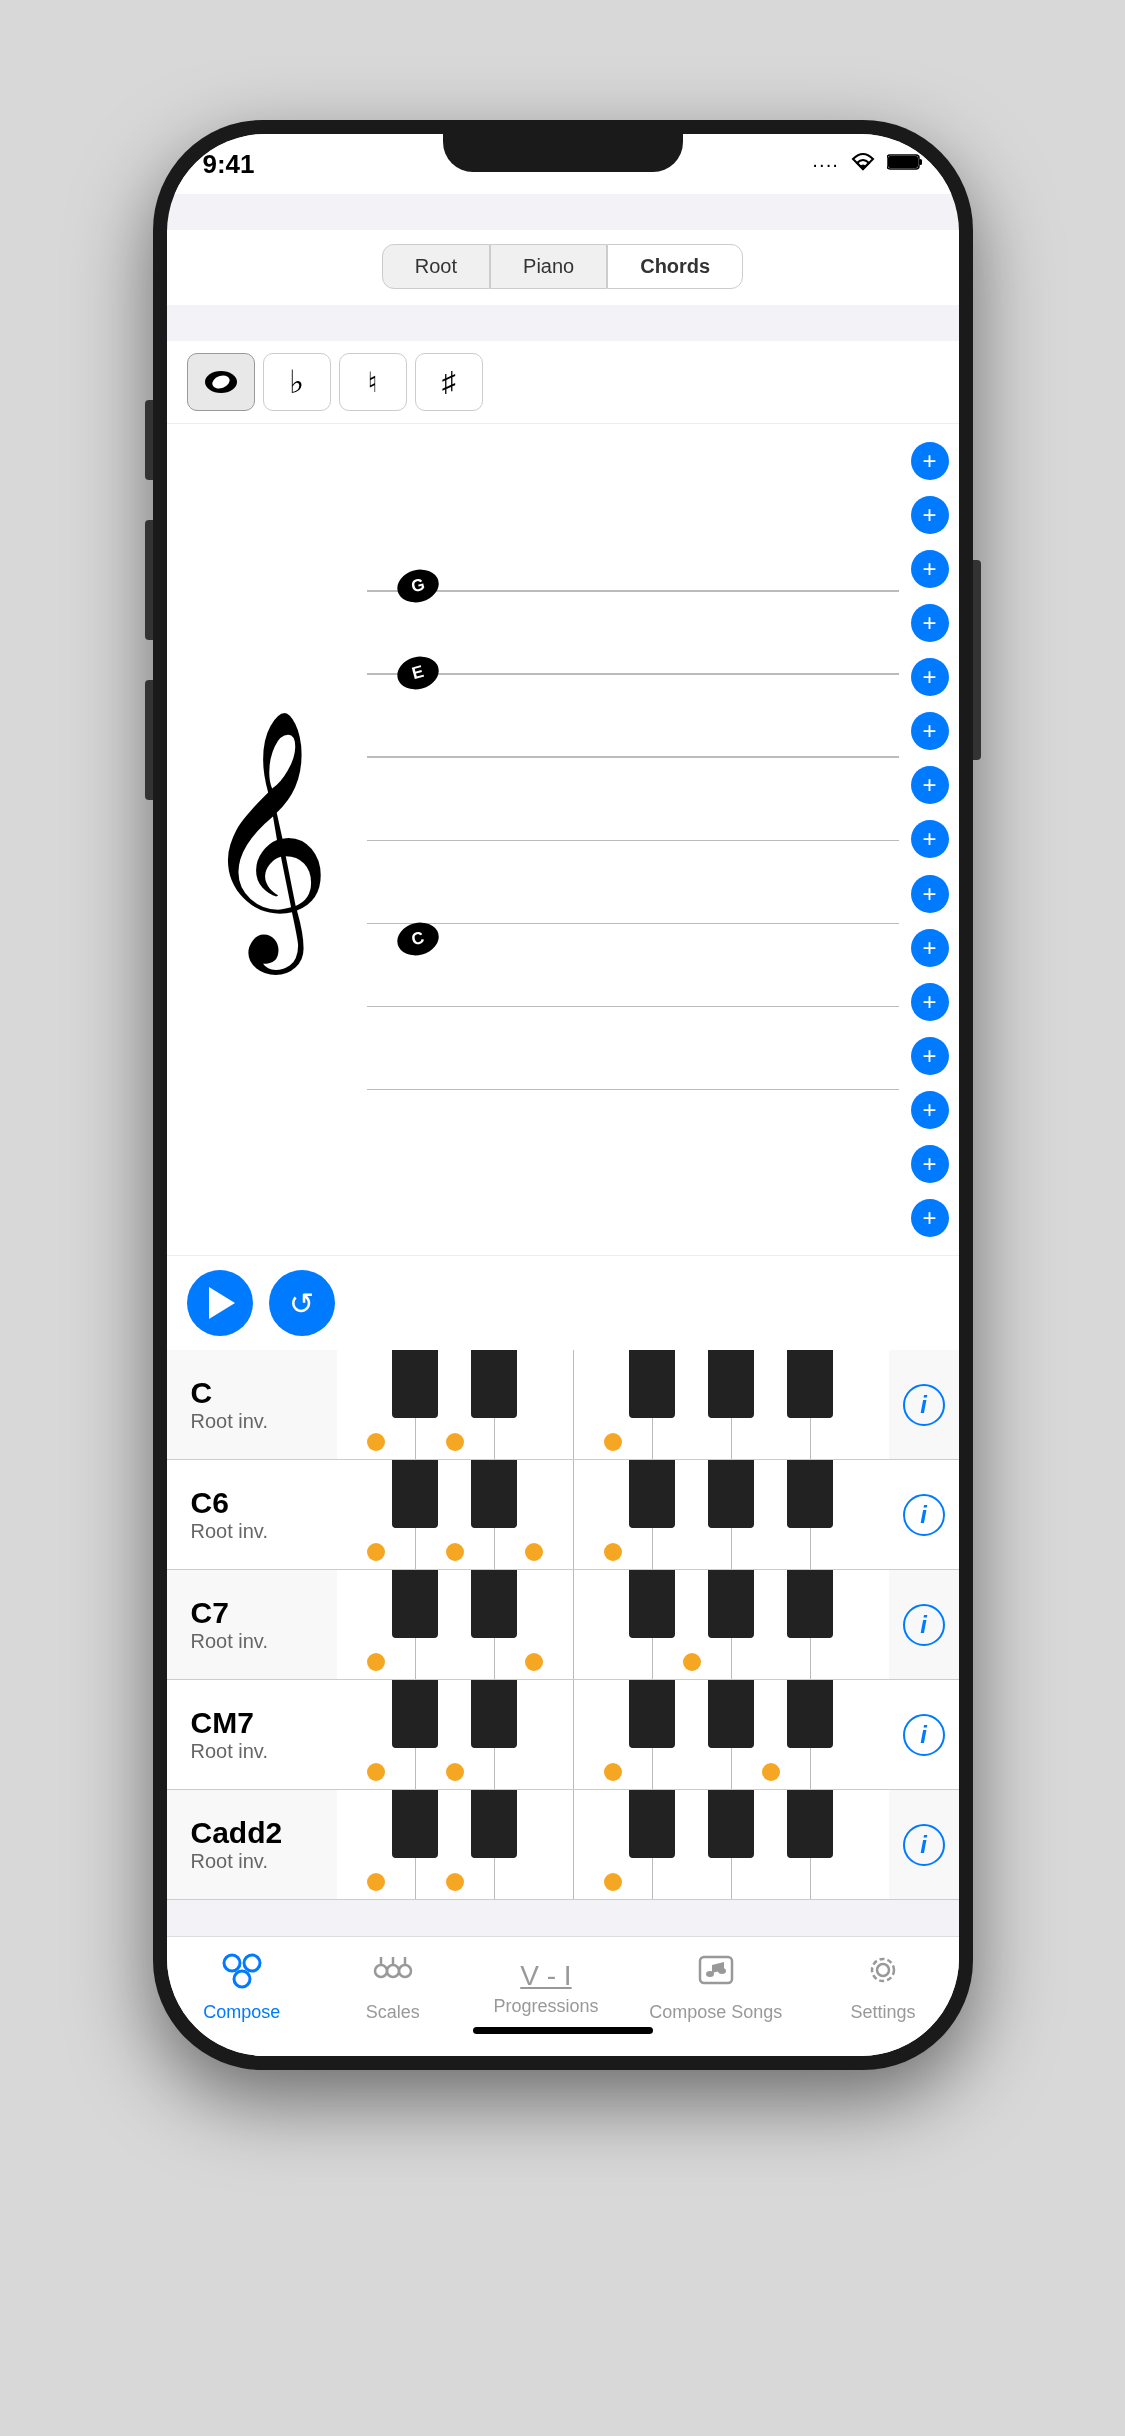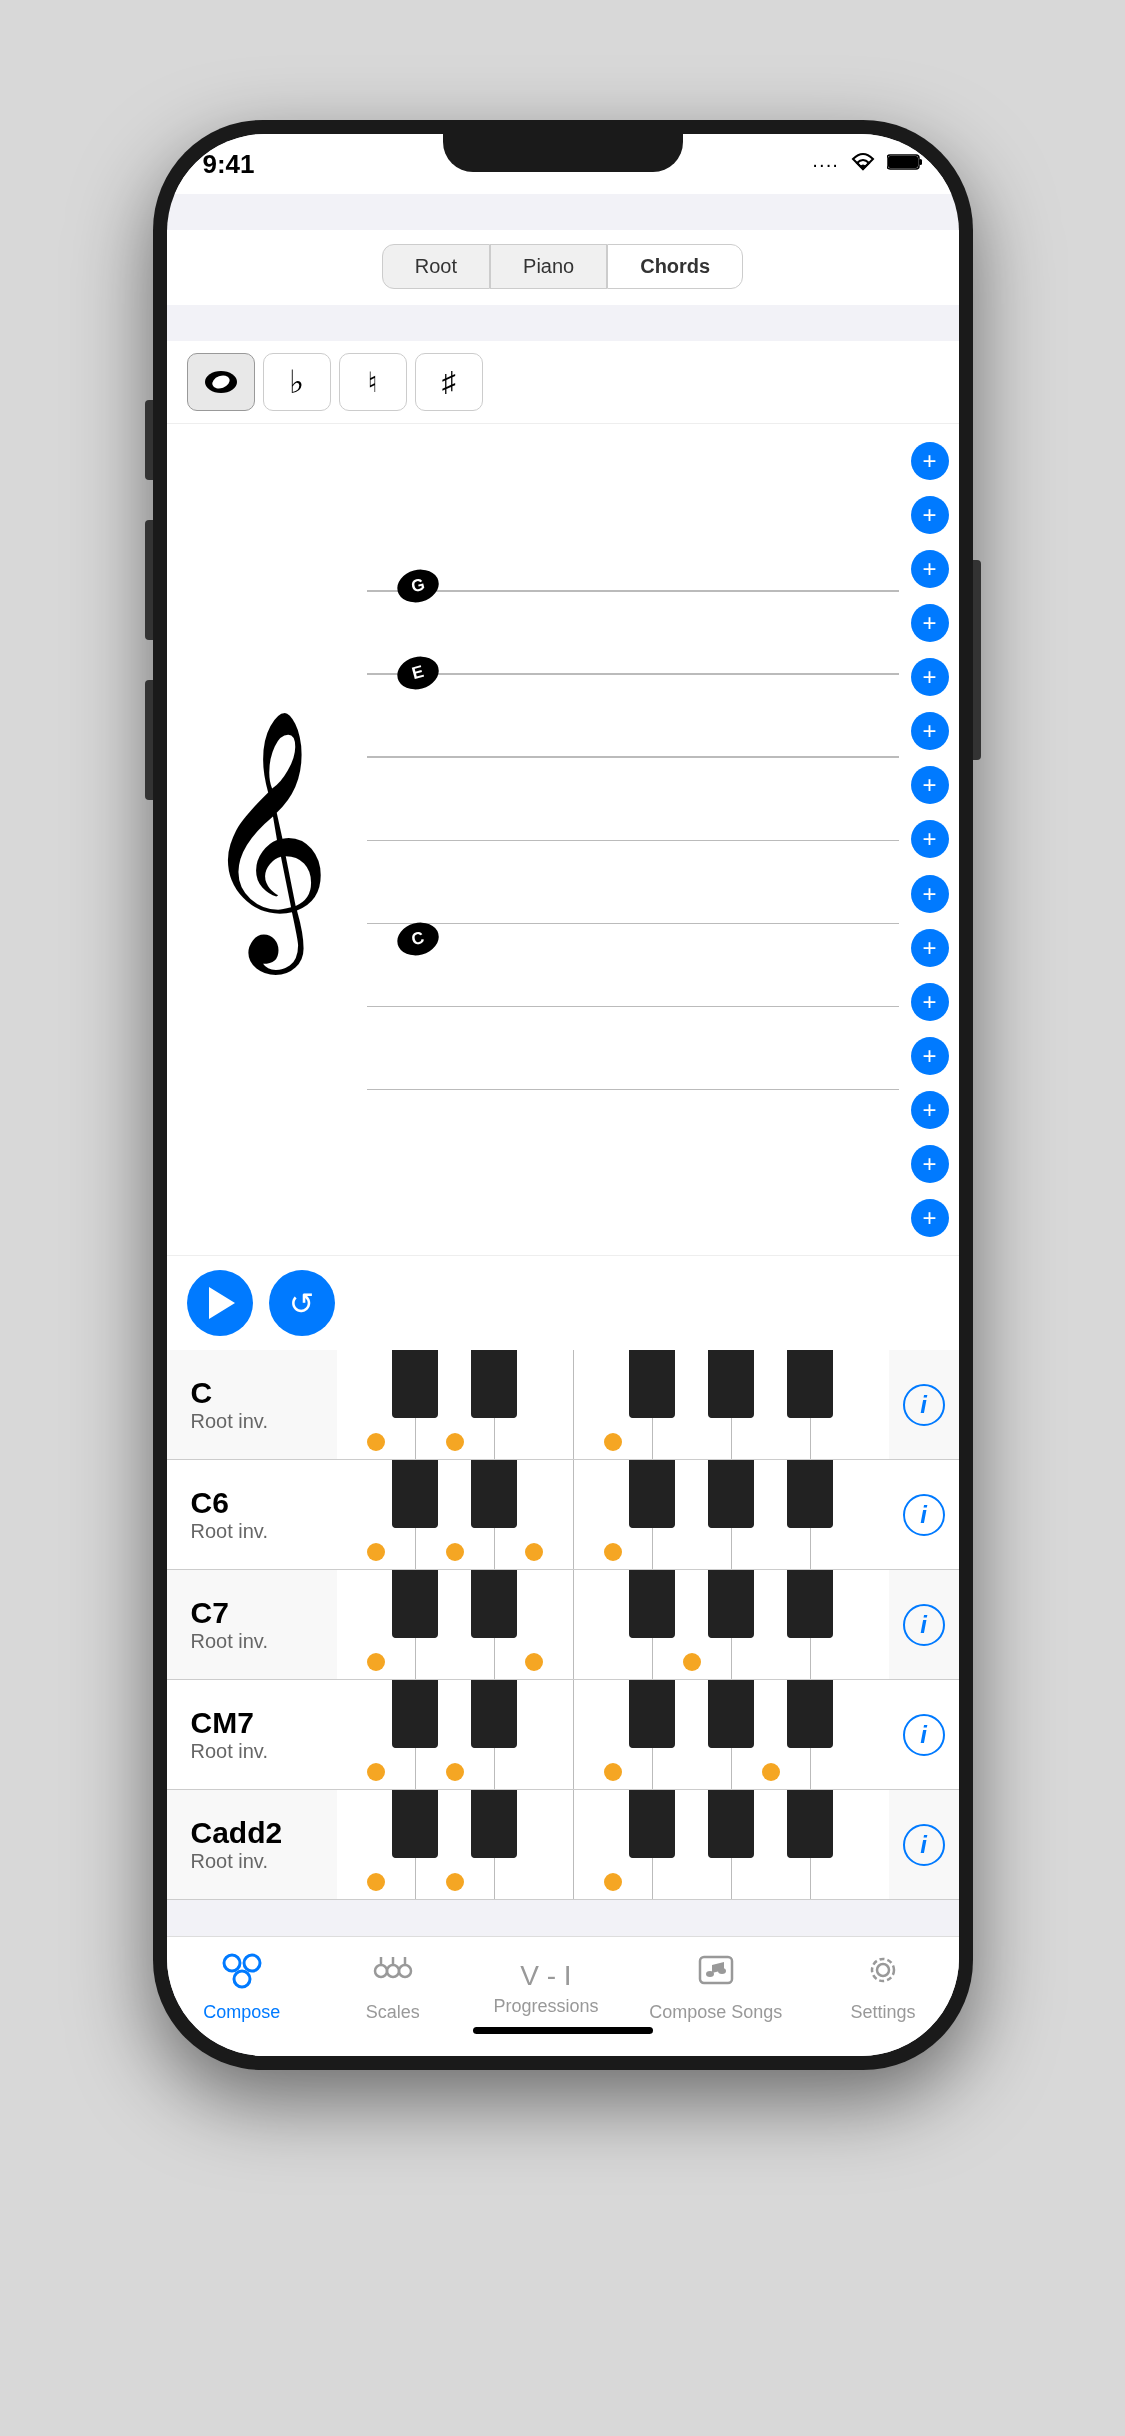--- a/index.html
+++ b/index.html
@@ -358,20 +358,21 @@
       display: flex;
       flex-direction: column;
       align-items: center;
       gap: 4px;
       cursor: pointer;
       min-width: 100px;
     }
     .bottom-tab-icon {
       font-size: 36px;
       color: #999;
+      text-decoration: underline;
     }
     .bottom-tab-icon.active { color: #007AFF; }
     .bottom-tab-label {
       font-size: 18px;
       color: #999;
     }
     .bottom-tab-label.active { color: #007AFF; }
 
     
     .home-indicator {

